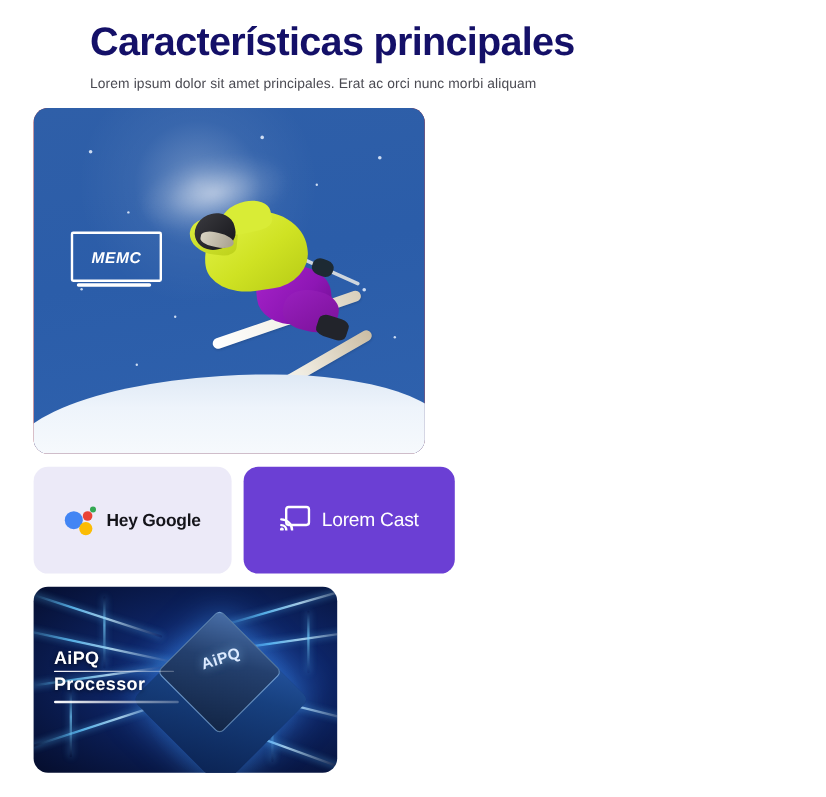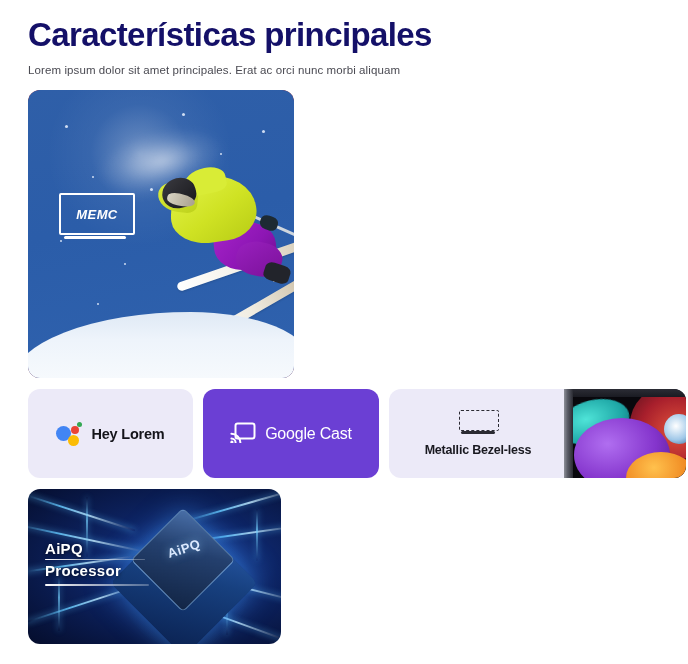--- a/index.html
+++ b/index.html
@@ -12,21 +12,21 @@
     width: 688px;
     height: 664px;
     overflow: hidden;
     font-family: "Liberation Sans", sans-serif;
     -webkit-font-smoothing: antialiased;
   }
 
   .page { position: relative; width: 688px; height: 664px; }
 
   
-  .header { padding: 16px 0 0 28px; }
+  .header { padding: 16px 0 0 28px; margin-left: 47px; }
   .page-title {
     font-size: 33px;
     line-height: 1.15;
     font-weight: 700;
     letter-spacing: -0.6px;
     color: #141068;
     margin: 0 0 10px 0;
   }
   .page-subtitle {
     font-size: 11.5px;
@@ -48,21 +48,21 @@
   .row-bot { height: 155px; }
 
   .card {
     position: relative;
     border-radius: 12px;
     overflow: hidden;
     flex: none;
   }
 
   
-  .card-memc { width: 266px; height: 288px; background: #b91c1c; }
+  .card-memc { width: 326px; height: 288px; background: #b91c1c; }
   .memc-sky {
     position: absolute; inset: 0;
     background:
       radial-gradient(circle at 42% 22%, rgba(255,255,255,0.30) 0%, rgba(255,255,255,0.05) 18%, rgba(255,255,255,0) 34%),
       linear-gradient(170deg, #2f5fa8 0%, #2b5da9 45%, #2f62ae 100%);
   }
   .memc-snowdust {
     position: absolute; left: 26%; top: 14%;
     width: 130px; height: 62px;
     background: radial-gradient(ellipse at 50% 50%, rgba(255,255,255,.55) 0%, rgba(255,255,255,.12) 45%, rgba(255,255,255,0) 70%);
@@ -524,55 +524,35 @@
 
     <div class="row row-mid">
 
       <div class="card card-hey">
         <div class="assistant-logo">
           <span class="a-dot a-blue"></span>
           <span class="a-dot a-red"></span>
           <span class="a-dot a-yellow"></span>
           <span class="a-dot a-green"></span>
         </div>
-        <span class="hey-text">Hey Lorem</span>
+        <span class="hey-text">Hey Google</span>
       </div>
 
       <div class="card card-cast">
         <span>
           <svg width="26" height="22" viewBox="0 0 26 22" aria-hidden="true">
             <rect x="5.5" y="2.5" width="19" height="15" rx="2.2" fill="none" stroke="#ffffff" stroke-width="2"></rect>
             <path d="M1.4 17.6 A4.2 4.2 0 0 1 5.6 21.8" fill="none" stroke="#ffffff" stroke-width="2" stroke-linecap="round"></path>
             <path d="M1.4 12.8 A9 9 0 0 1 10.4 21.8" fill="none" stroke="#ffffff" stroke-width="2" stroke-linecap="round"></path>
             <circle cx="1.9" cy="21.2" r="1.6" fill="#ffffff"></circle>
           </svg>
         </span>
-        <span class="cast-text">Google Cast</span>
+        <span class="cast-text">Lorem Cast</span>
       </div>
 
-      <div class="card card-bezel">
-        <div class="bezel-inner">
-          <div class="bezel-icon">
-            <span class="bezel-icon-frame"></span>
-            <span class="bezel-icon-base"></span>
-          </div>
-          <span class="bezel-text">Metallic Bezel-less</span>
-        </div>
-        <div class="bezel-tv">
-          <div class="tv-screen">
-            <span class="tv-blob tv-teal"></span>
-            <span class="tv-blob tv-red"></span>
-            <span class="tv-blob tv-purple"></span>
-            <span class="tv-blob tv-orange"></span>
-            <span class="tv-blob tv-white"></span>
-          </div>
-          <span class="tv-bezel-top"></span>
-          <span class="tv-bezel-edge"></span>
-        </div>
-      </div>
     </div>
 
     <div class="row row-bot">
 
 
       <div class="card card-aipq">
         <div class="pcb">
           <span class="trace" style="left:-10px;top:22px;width:120px;transform:rotate(18deg);"></span>
           <span class="trace" style="left:-18px;top:48px;width:140px;transform:rotate(12deg);"></span>
           <span class="trace" style="left:-8px;top:74px;width:118px;transform:rotate(-8deg);"></span>

